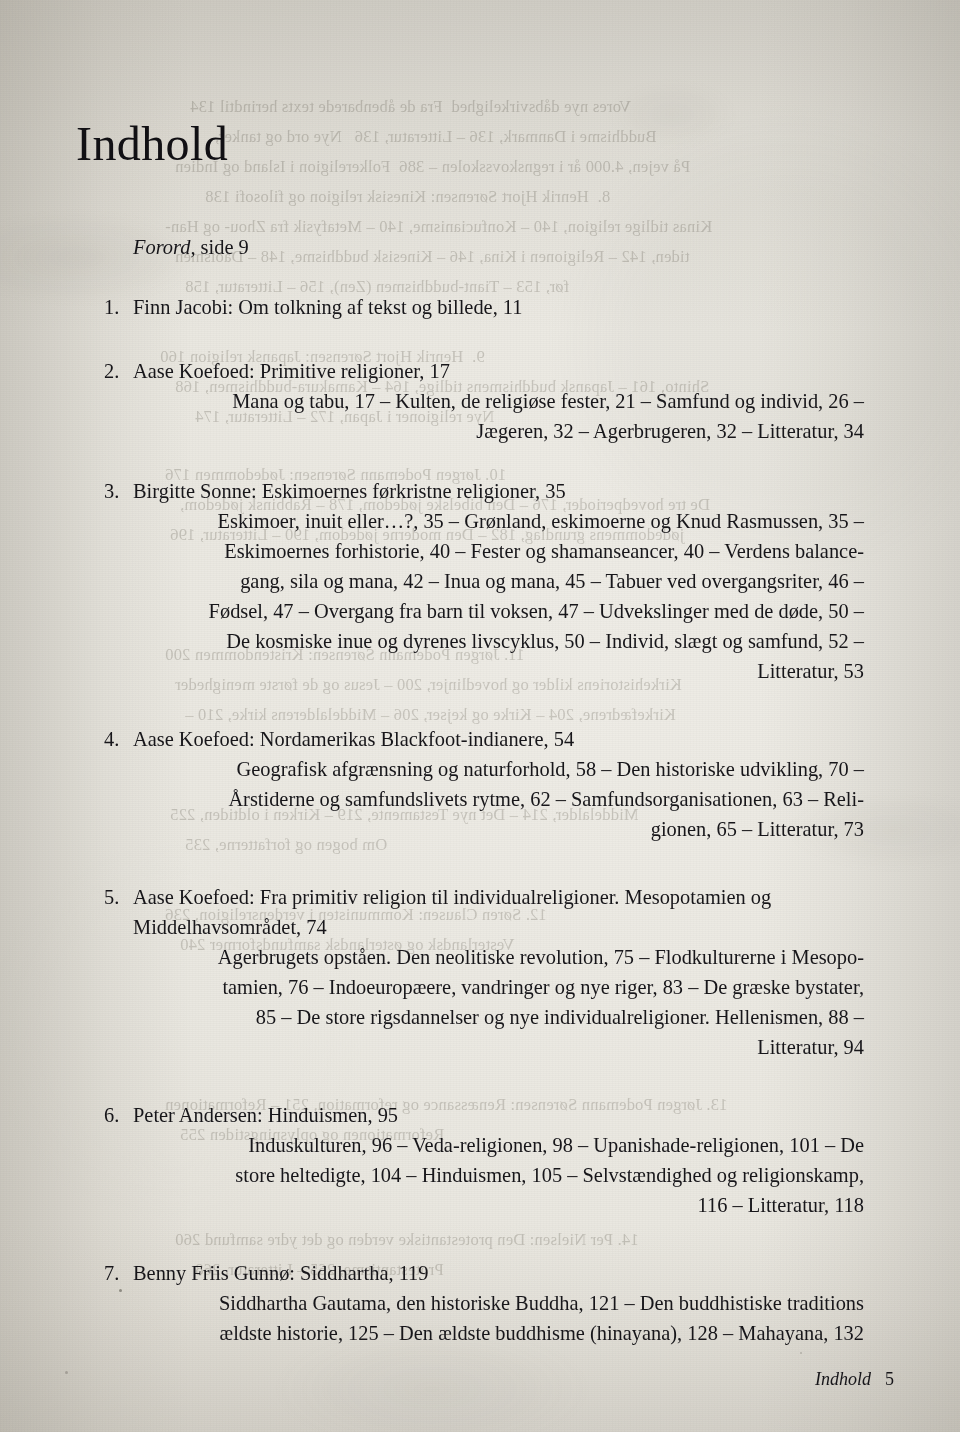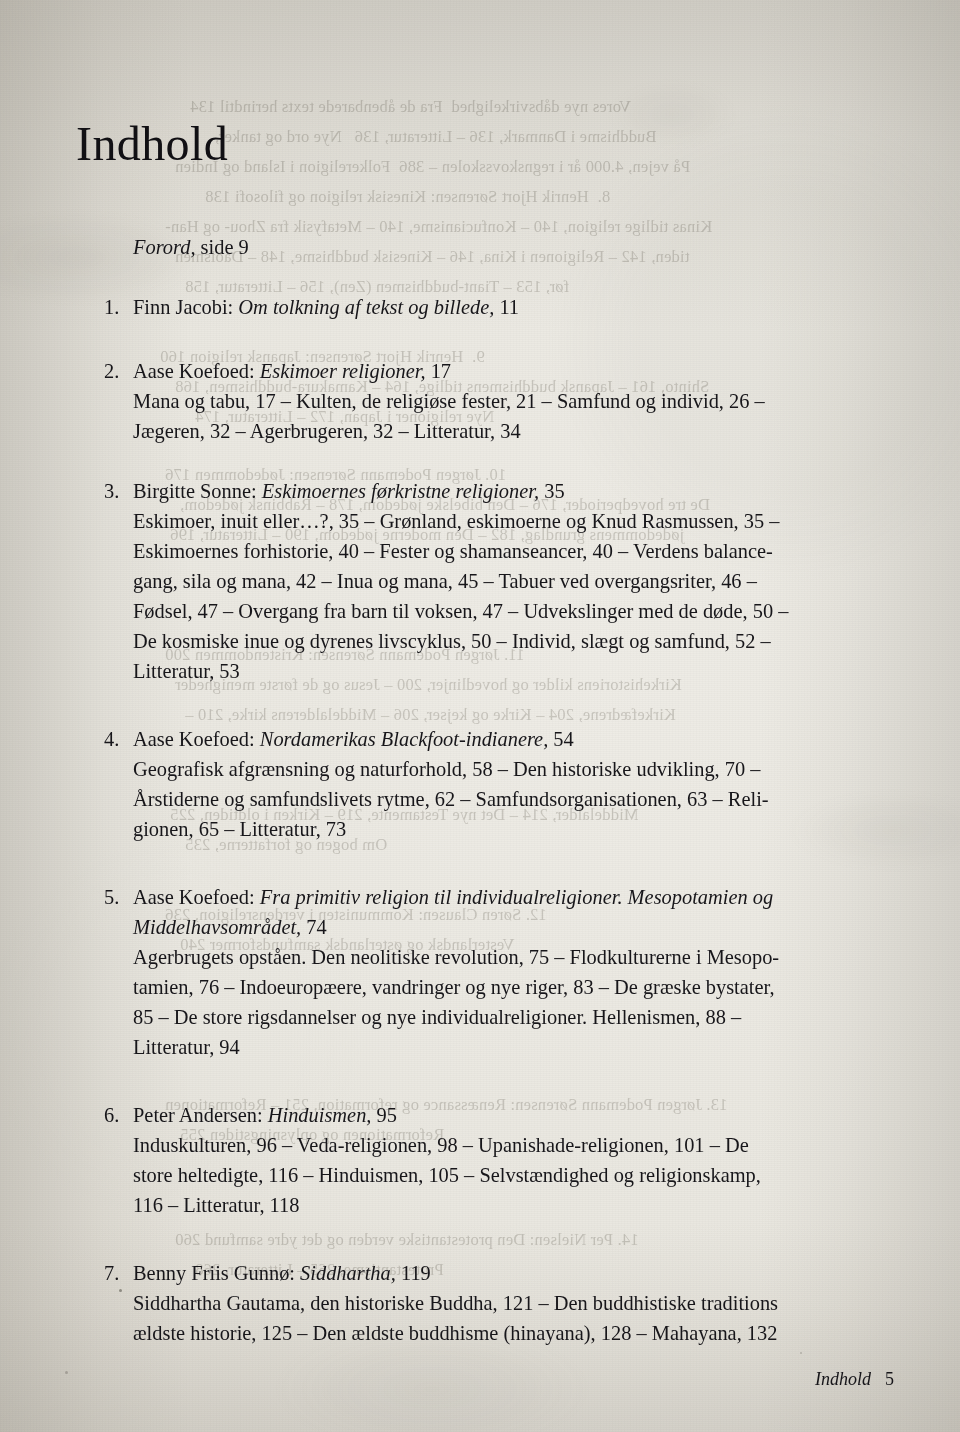--- a/index.html
+++ b/index.html
@@ -121,25 +121,25 @@
     position: absolute;
     left: 0;
     top: 0;
     width: 24px;
     text-align: left;
   }
   .entry-head {
     margin: 0;
     white-space: nowrap;
   }
-  .entry-head .it { font-style: italic; }
+  .entry-head .it { }
   .entry-sub {
     margin: 0;
   }
-  .entry-sub .ln { display: block; white-space: nowrap; }
+  .entry-sub .ln { display: block; white-space: nowrap; text-align: right; }
 
   .folio {
     position: absolute;
     right: 66px;
     bottom: 44px;
     font-size: 18px;
     line-height: 1;
     white-space: nowrap;
   }
   .folio .folio-label { font-style: italic; }
@@ -204,21 +204,21 @@
 
       <p class="preface"><span class="it">Forord,</span> <span>side 9</span></p>
 
       <div id="entries-host">
           <div class="entry">
             <span class="entry-num">1.</span>
             <p class="entry-head"><span>Finn Jacobi: </span><span class="it">Om tolkning af tekst og billede,</span><span> 11</span></p>
           </div>
           <div class="entry gap-lg">
             <span class="entry-num">2.</span>
-            <p class="entry-head"><span>Aase Koefoed: </span><span class="it">Eskimoer religioner,</span><span> 17</span></p>
+            <p class="entry-head"><span>Aase Koefoed: </span><span class="it">Primitive religioner,</span><span> 17</span></p>
             <p class="entry-sub">
               <span class="ln">Mana og tabu, 17 – Kulten, de religiøse fester, 21 – Samfund og individ, 26 –</span>
               <span class="ln">Jægeren, 32 – Agerbrugeren, 32 – Litteratur, 34</span>
             </p>
           </div>
           <div class="entry">
             <span class="entry-num">3.</span>
             <p class="entry-head"><span>Birgitte Sonne: </span><span class="it">Eskimoernes førkristne religioner,</span><span> 35</span></p>
             <p class="entry-sub">
               <span class="ln">Eskimoer, inuit eller…?, 35 – Grønland, eskimoerne og Knud Rasmussen, 35 –</span>
@@ -247,21 +247,21 @@
               <span class="ln">tamien, 76 – Indoeuropæere, vandringer og nye riger, 83 – De græske bystater,</span>
               <span class="ln">85 – De store rigsdannelser og nye individualreligioner. Hellenismen, 88 –</span>
               <span class="ln">Litteratur, 94</span>
             </p>
           </div>
           <div class="entry gap-xl">
             <span class="entry-num">6.</span>
             <p class="entry-head"><span>Peter Andersen: </span><span class="it">Hinduismen,</span><span> 95</span></p>
             <p class="entry-sub">
               <span class="ln">Induskulturen, 96 – Veda-religionen, 98 – Upanishade-religionen, 101 – De</span>
-              <span class="ln">store heltedigte, 116 – Hinduismen, 105 – Selvstændighed og religionskamp,</span>
+              <span class="ln">store heltedigte, 104 – Hinduismen, 105 – Selvstændighed og religionskamp,</span>
               <span class="ln">116 – Litteratur, 118</span>
             </p>
           </div>
           <div class="entry gap-xl">
             <span class="entry-num">7.</span>
             <p class="entry-head"><span>Benny Friis Gunnø: </span><span class="it">Siddhartha,</span><span> 119</span></p>
             <p class="entry-sub">
               <span class="ln">Siddhartha Gautama, den historiske Buddha, 121 – Den buddhistiske traditions</span>
               <span class="ln">ældste historie, 125 – Den ældste buddhisme (hinayana), 128 – Mahayana, 132</span>
             </p>

